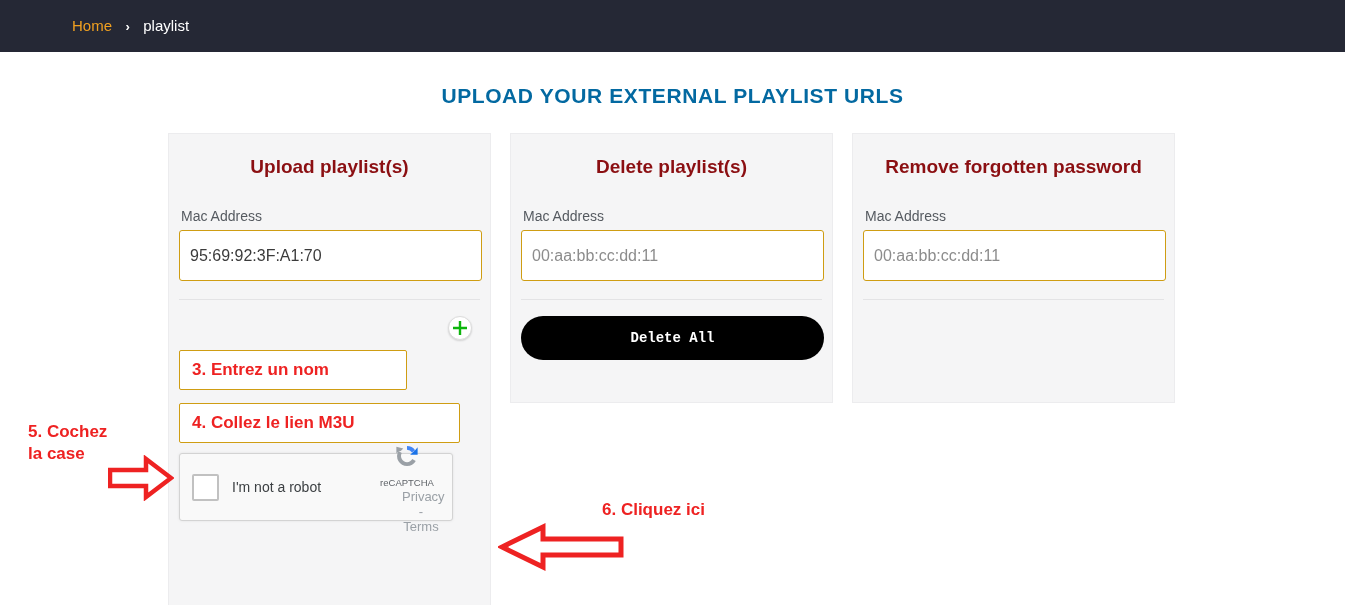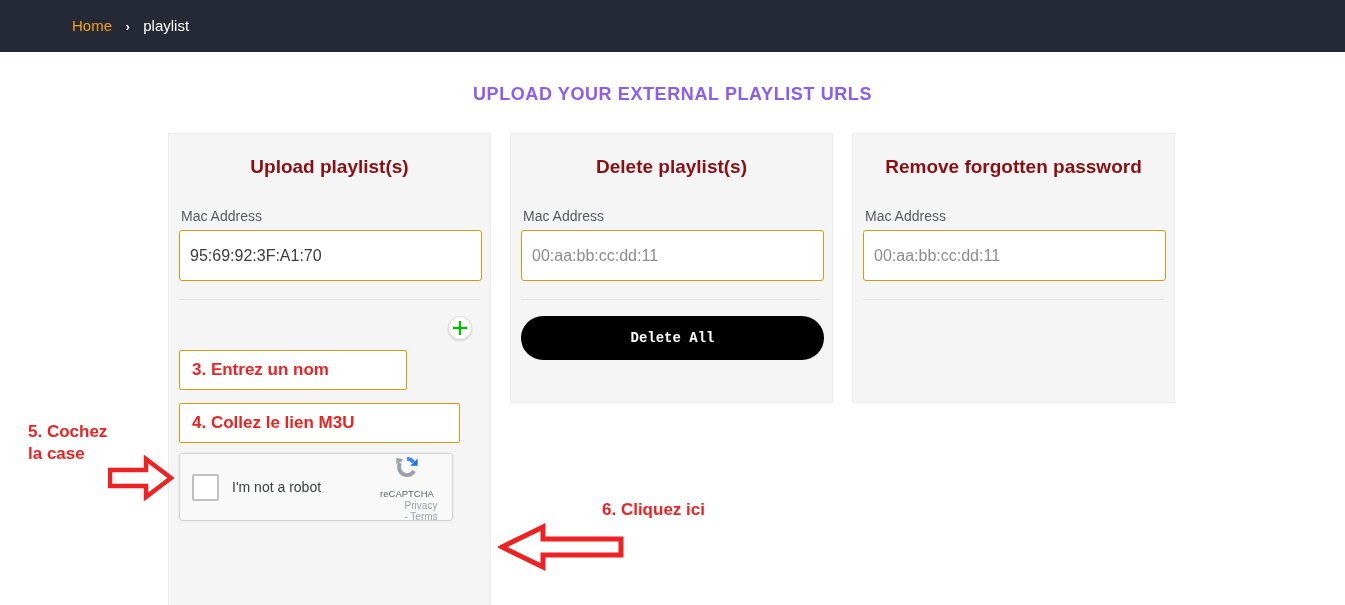--- a/index.html
+++ b/index.html
@@ -31,24 +31,24 @@
   }
   .crumb-current {
     color: #ffffff;
     font-size: 15px;
   }
 
   
   .page-title {
     text-align: center;
     margin-top: 32px;
-    font-size: 18px;
+    font-size: 21px;
     font-weight: bold;
     letter-spacing: 0.6px;
-    color: #8b5cf6;
+    color: #0369a1;
   }
 
   
   .cards {
     position: absolute;
     top: 133px;
     left: 168px;
     display: flex;
     gap: 19px;
   }
@@ -166,21 +166,21 @@
     cursor: pointer;
   }
   .rc-label {
     font-size: 14px;
     color: #3c4043;
     margin-left: 13px;
     flex: 1;
   }
   .rc-brand { text-align: center; width: 66px; }
   .rc-brand-name { font-size: 9.5px; color: #5f6368; margin-top: 2px; }
-  .rc-brand-legal { font-size: 10px; color: #9aa0a6; margin-top: 1px; margin-left: 28px; }
+  .rc-brand-legal { font-size: 13px; color: #9aa0a6; margin-top: 1px; margin-left: 28px; }
 
   .upload-btn-wrap { margin-top: 14px; }
 
   
   .anno-text {
     position: absolute;
     color: #ee2222;
     font-size: 17px;
     font-weight: bold;
     line-height: 22px;

